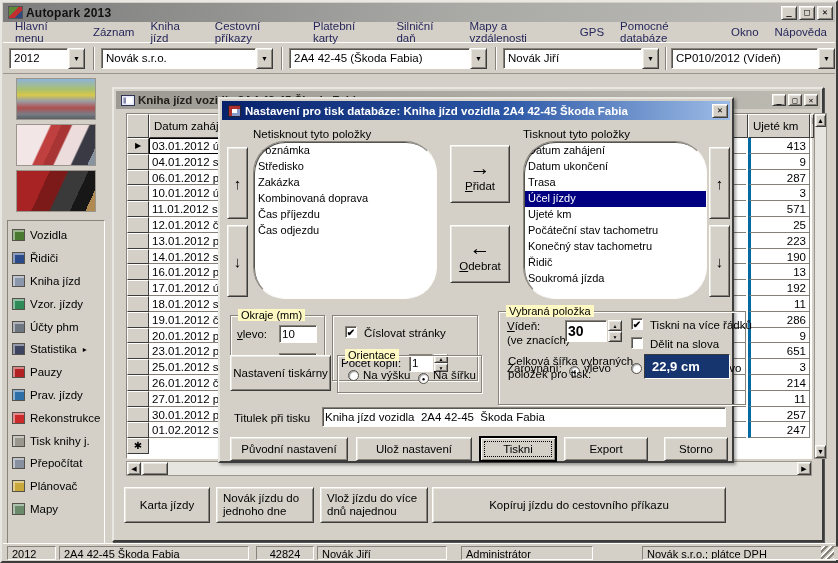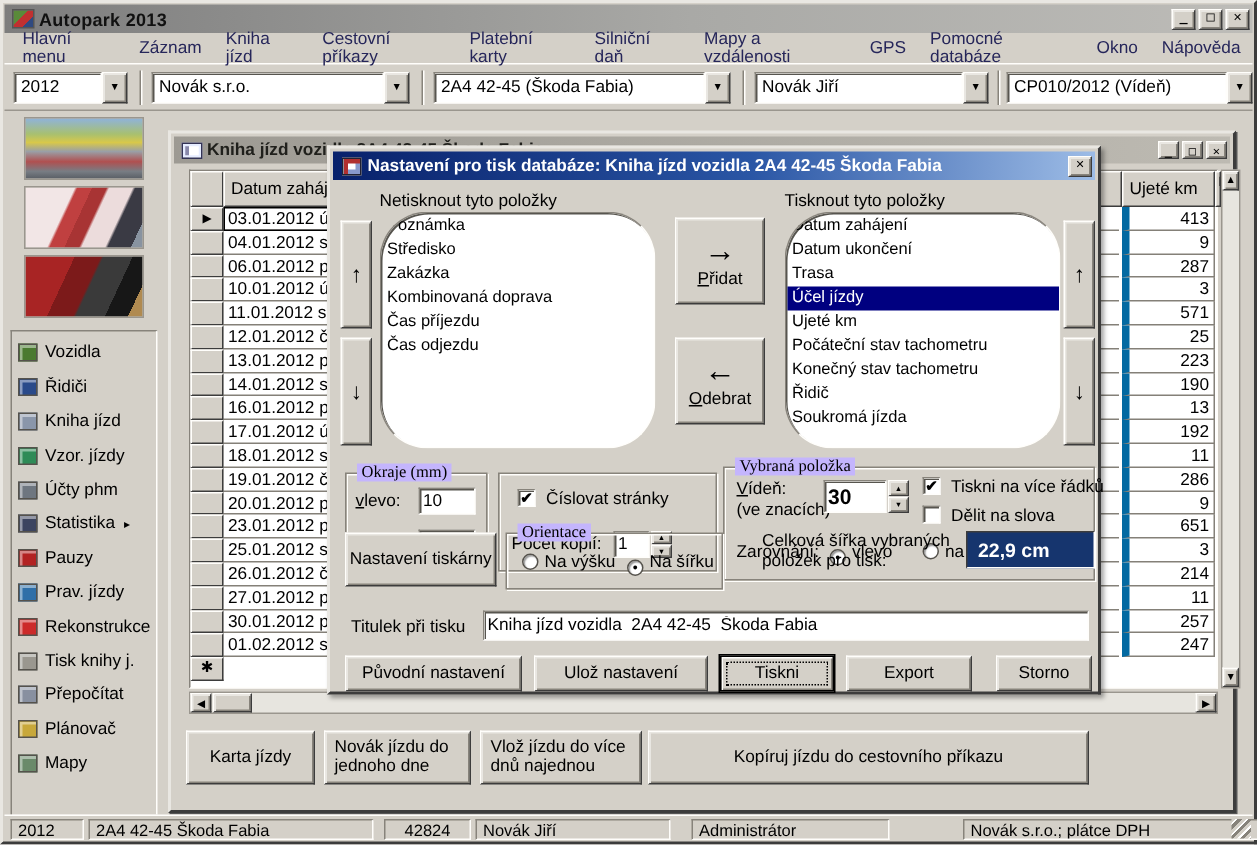--- a/index.html
+++ b/index.html
@@ -3,21 +3,21 @@
 <meta charset="utf-8">
 <style>
   * { box-sizing:border-box; margin:0; padding:0; }
   html,body { width:838px; height:563px; }
   body { font-family:"Liberation Sans", sans-serif; font-size:11px; color:#000; background:#d4d0c8; overflow:hidden; }
   #root { position:relative; width:838px; height:563px; background:#d4d0c8;
           border:2px solid; border-color:#e9e7e2 #3c3c3c #3c3c3c #e9e7e2; }
   .sunken { background:#fff; border:1px solid; border-color:#87837b #fffefb #fffefb #87837b;
             box-shadow: inset 1px 1px 0 #57554f; }
   .groupbox { position:absolute; border:1px solid #87837b; box-shadow: inset 1px 1px 0 #fffefb, 1px 1px 0 #fffefb; }
-  .groupbox > .legend { position:absolute; top:-7px; left:7px; background:#c4b5fd; padding:0 3px; font-size:11px;font-family:Liberation Serif, serif; }
+  .groupbox > .legend { position:absolute; top:-7px; left:7px; background:#fef9c3; padding:0 3px; font-size:11px; }
 
   .btn { display:flex; align-items:center; justify-content:center; cursor:default; font-size:11px;
          background:#d4d0c8; border:1px solid; border-color:#fffefb #3c3c3c #3c3c3c #fffefb;
          box-shadow: inset 1px 1px 0 #e9e7e2, inset -1px -1px 0 #87837b; }
   .btn.default { border:1px solid #000; outline:1px dotted #000; outline-offset:-5px;
                  box-shadow: 0 0 0 1px #000, inset 1px 1px 0 #fffefb, inset -1px -1px 0 #87837b; }
   .acc-first::first-letter { text-decoration:underline; }
 
   
   .titlebar { position:absolute; left:1px; top:1px; right:1px; height:19px; display:flex; align-items:center;
@@ -68,21 +68,21 @@
   .g-header { position:absolute; left:0; top:0; height:24px; width:100%; }
   .g-hcell { position:absolute; top:0; height:24px; background:#d4d0c8; border:1px solid; overflow:hidden;
              border-color:#fffefb #3c3c3c #3c3c3c #fffefb; padding:5px 0 0 4px; font-size:11.5px; white-space:nowrap; }
   .g-rows { position:absolute; left:0; top:24px; width:100%; }
   .t-row { position:relative; height:15.8px; }
   .c-sel  { position:absolute; left:0; top:0; width:22px; height:100%; background:#d4d0c8;
             border:1px solid; border-color:#fffefb #3c3c3c #3c3c3c #fffefb; font-size:8px; text-align:center; line-height:14px; }
   .c-date { position:absolute; left:22px; top:0; width:118px; height:100%; border-right:1px solid #848078; border-bottom:1px solid #848078;
             padding:2px 0 0 3px; font-size:11.5px; white-space:nowrap; overflow:hidden; }
   .c-fill { position:absolute; left:140px; top:0; right:65px; height:100%; border-bottom:1px solid #848078; }
-  .c-km   { position:absolute; left:621px; top:0; width:62px; height:100%; border-left:5px solid #0369a1; border-right:1px solid #848078;
+  .c-km   { position:absolute; left:621px; top:0; width:62px; height:100%; border-left:3px solid #0369a1; border-right:1px solid #848078;
             border-bottom:1px solid #848078; padding:2px 3px 0 0; font-size:11.5px; text-align:right; }
   .t-row.selected .c-date { outline:1px solid #000; outline-offset:-1px; }
 
   .vscroll { position:absolute; left:700px; top:24px; width:13px; height:346px; background:#e7e5df; border:1px solid #9a968e; }
   .hscroll { position:absolute; left:12px; top:372px; width:686px; height:15px; background:#e7e5df; border:1px solid #9a968e; display:flex; }
   .sc-btn { width:14px; height:13px; font-size:7px; }
   .vscroll .sc-btn { width:11px; height:13px; }
   .vscroll .sc-down { position:absolute; bottom:0; }
   .h-thumb { width:26px; height:13px; margin-left:1px; }
 
@@ -511,21 +511,21 @@
       <span class="checkbox" style="position:absolute; left:12px; top:10px;">✔</span>
       <span class="dlg-label" style="left:31px; top:11px;">Číslovat stránky</span>
       <span class="dlg-label" style="left:8px; top:41px;">Počet kopií:</span>
       <input class="field" style="position: absolute; left: 76px; top: 38px; width: 24px; height: 18px;" value="1">
       <span class="spin" style="position:absolute; left:101px; top:38px;">
         <span class="btn" style="width:14px;height:9px;font-size:5px;">▲</span>
         <span class="btn" style="width:14px;height:9px;font-size:5px;">▼</span>
       </span>
     </div>
 
-    <div class="groupbox" style="left:262px; top:212px; width:248px; height:76px;padding-left:24px;">
+    <div class="groupbox" style="left:278px; top:212px; width:248px; height:94px;padding-left:24px;">
       <span class="legend">Vybraná položka</span>
       <span class="dlg-label acc-first" style="left:8px; top:8px;">Vídeň:</span>
       <span class="dlg-label" style="left:8px; top:22px;">(ve znacích)</span>
       <input class="field" style="position: absolute; left: 66px; top: 8px; width: 42px; height: 22px; font-size: 14px; font-weight: bold;" value="30">
       <span class="spin" style="position:absolute; left:109px; top:8px;">
         <span class="btn" style="width:14px;height:11px;font-size:5px;">▲</span>
         <span class="btn" style="width:14px;height:11px;font-size:5px;">▼</span>
       </span>
       <span class="checkbox" style="position:absolute; left:132px; top:6px;">✔</span>
       <span class="dlg-label" style="left:151px; top:7px;">Tiskni na více řádků</span>

